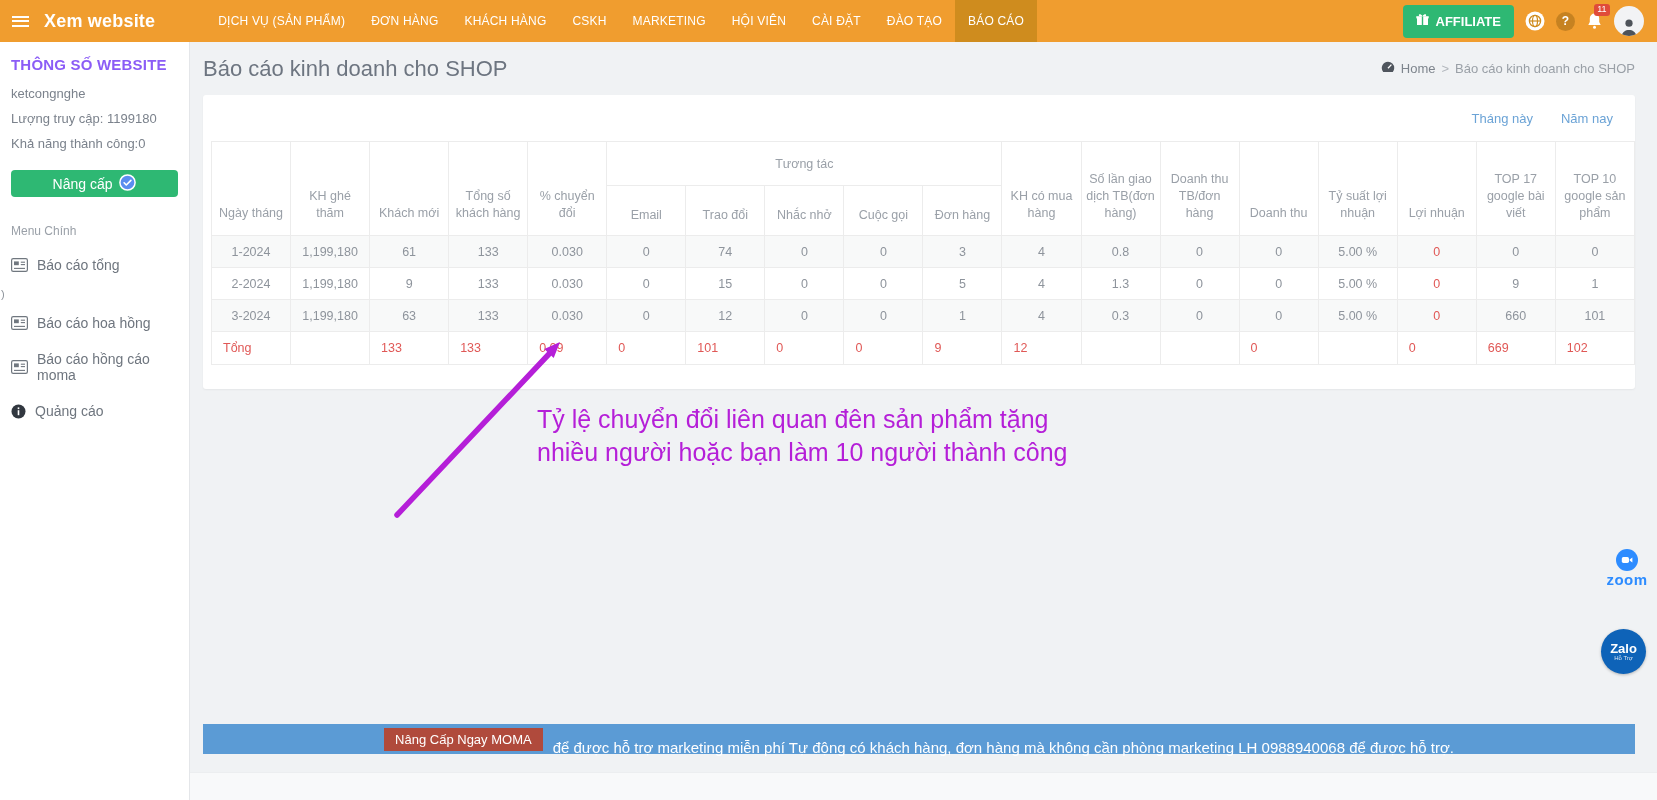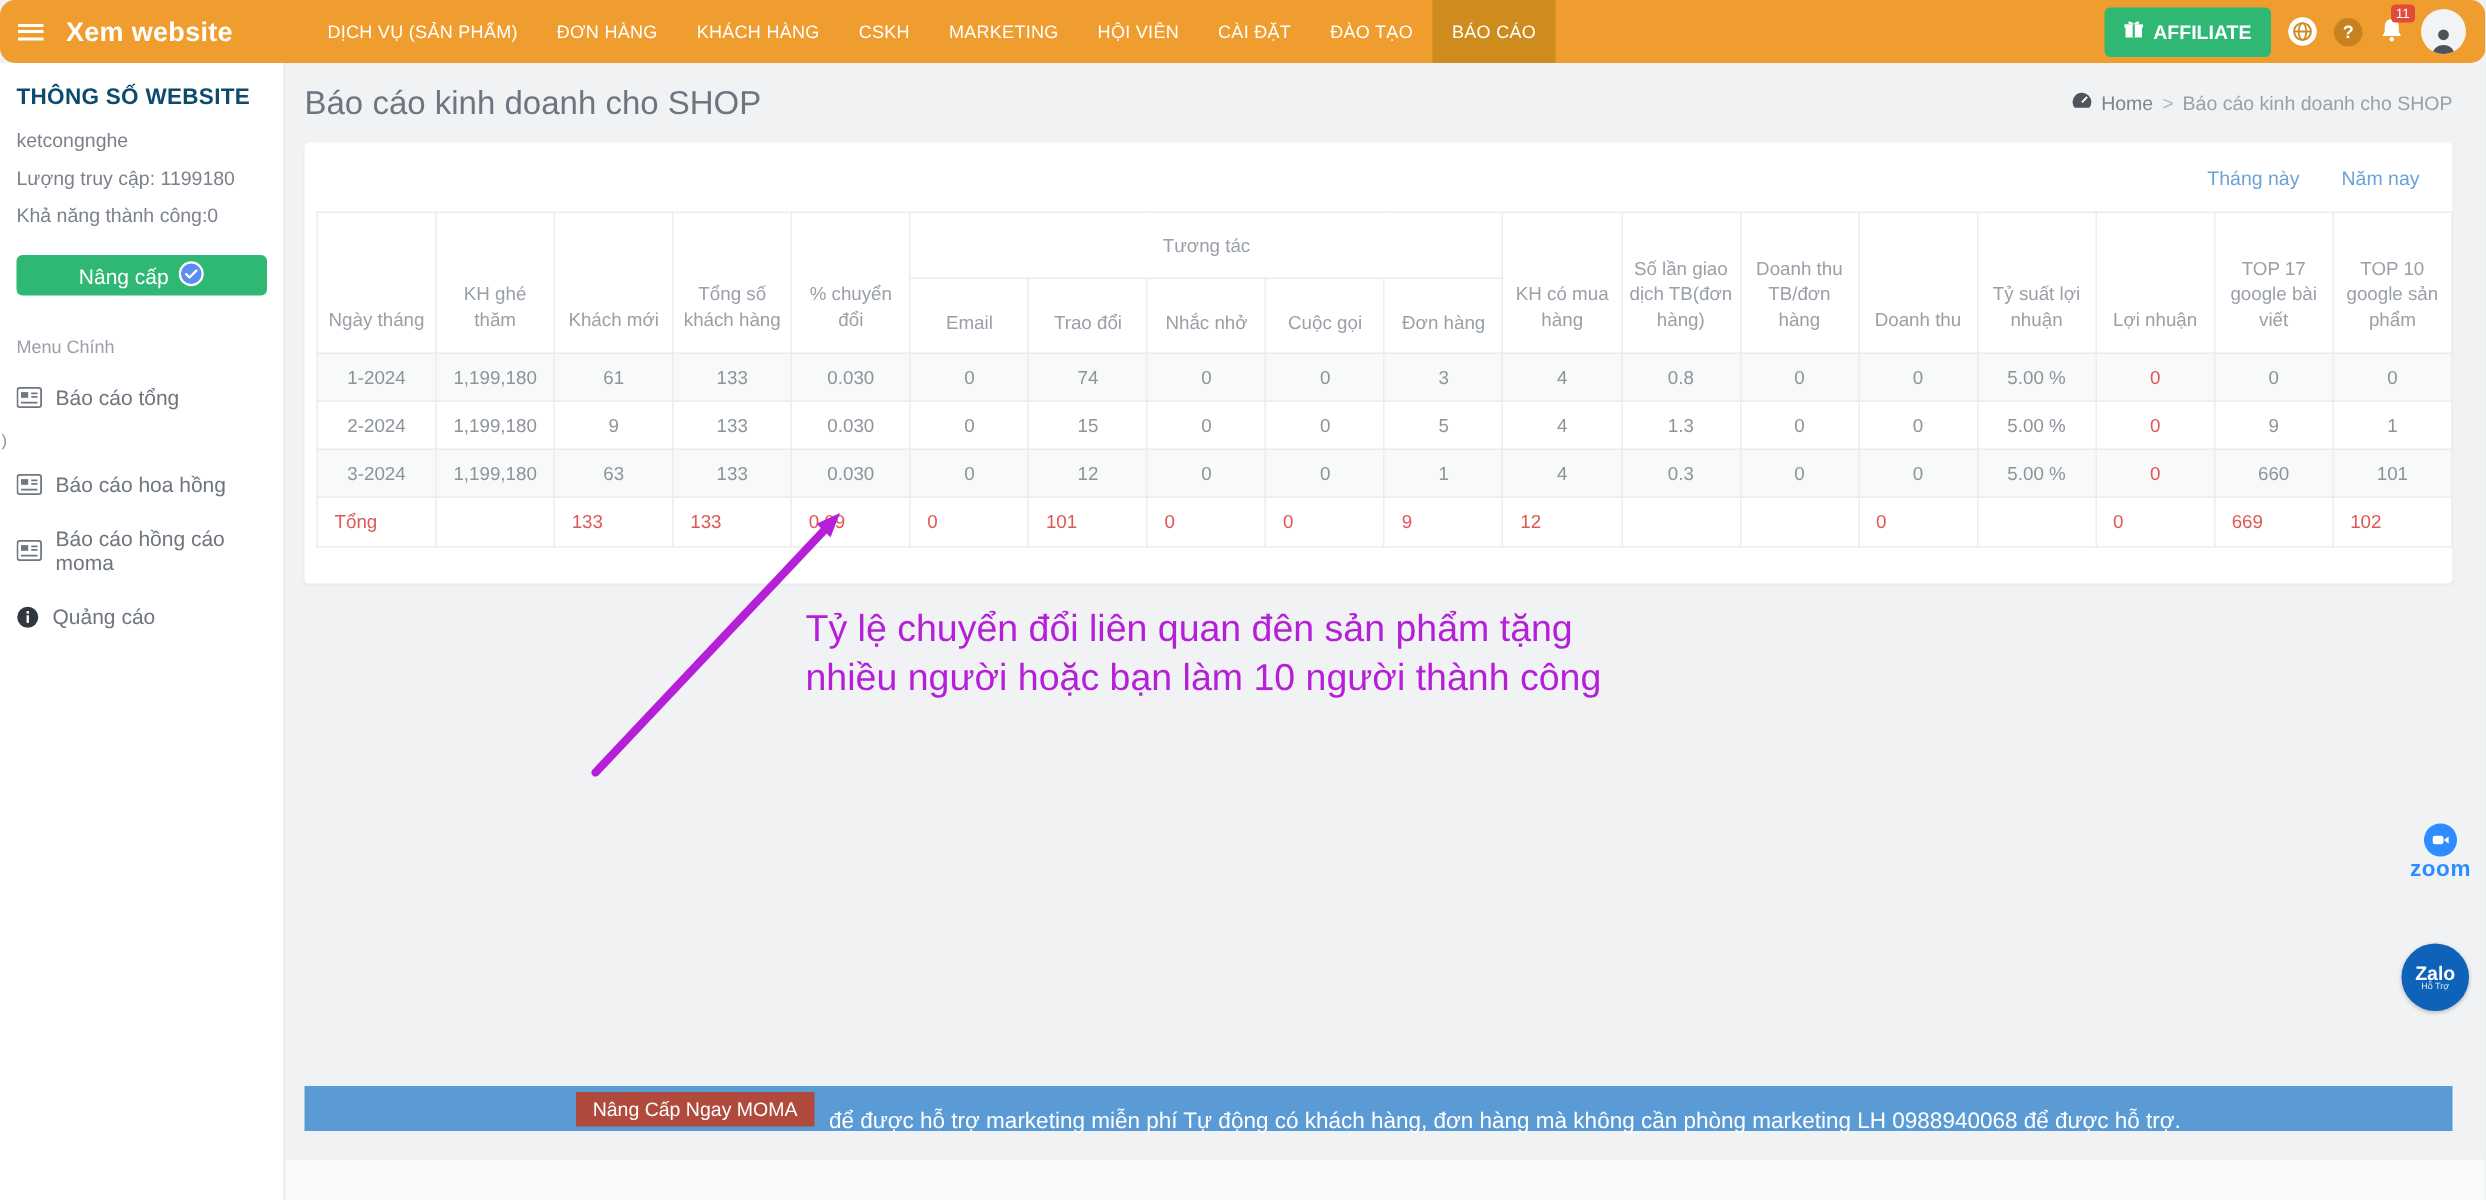--- a/index.html
+++ b/index.html
@@ -1,39 +1,39 @@
 <!DOCTYPE html>
 <html lang="vi" style="--orange: #f09d2f; --orange-dark: #cf8c1e; --green: #2eb873; --banner-blue: #5b9bd5; --btn-red: #b04a3c; --purple: #b51fd8; --link-blue: #6ba3d6; --red-text: #e05856; --zalo-blue: #0e63b8; --zoom-blue: #2d8cff;"><head>
 <meta charset="utf-8">
 <style>
   *{margin:0;padding:0;box-sizing:border-box;font-family:"Liberation Sans",sans-serif;}
   html,body{width:1657px;height:800px;overflow:hidden;background:#e9ebee;}
   .page{position:relative;width:1657px;height:800px;background:#f0f2f4;overflow:hidden;}
 
   
-  .navbar{position:absolute;top:0;left:0;right:0;height:42px;background:var(--orange);display:flex;align-items:stretch;color:#fff;z-index:30;border-radius:10px;}
+  .navbar{position:absolute;top:0;left:0;right:0;height:42px;background:var(--orange);display:flex;align-items:stretch;color:#fff;z-index:30;}
   .burger{width:40px;display:flex;align-items:center;justify-content:center;cursor:pointer;}
   .burger span{display:block;width:17px;height:11px;border-top:2px solid #fff;border-bottom:2px solid #fff;position:relative;}
   .burger span::after{content:"";position:absolute;left:0;top:2.5px;width:17px;height:2px;background:#fff;}
   .brand{display:flex;align-items:center;font-size:18px;font-weight:700;letter-spacing:.2px;padding-left:4px;}
   .nav-items{display:flex;align-items:stretch;margin-left:50px;}
   .nav-item{display:flex;align-items:center;padding:0 13px;font-size:12px;letter-spacing:.2px;cursor:pointer;white-space:nowrap;}
   .nav-item.active{background:var(--orange-dark);}
   .nav-right{margin-left:auto;display:flex;align-items:center;gap:11px;padding-right:13px;}
   .affiliate{background:var(--green);height:33px;border:none;border-radius:4px;display:flex;align-items:center;gap:7px;padding:0 13px;font-weight:700;font-size:13px;color:#fff;cursor:pointer;}
   .round-ic{width:20px;height:20px;display:flex;align-items:center;justify-content:center;cursor:pointer;}
   .q-icon{width:19px;height:19px;border-radius:50%;background:rgba(90,60,0,.28);color:#fff;font-size:12px;font-weight:700;display:flex;align-items:center;justify-content:center;cursor:pointer;}
   .bell-wrap{position:relative;cursor:pointer;margin-top:3px;}
   .badge{position:absolute;top:-8px;right:-7px;background:#e04b3a;color:#fff;font-size:9px;font-weight:400;padding:1.5px 3.5px;border-radius:3px;line-height:1;}
   .avatar{width:30px;height:30px;border-radius:50%;background:#f2f3f5;display:flex;align-items:flex-end;justify-content:center;overflow:hidden;cursor:pointer;}
 
   
   .sidebar{position:absolute;top:42px;left:0;bottom:0;width:190px;background:#fff;border-right:1px solid #e4e6e9;z-index:20;}
   .side-stats{padding:14px 11px 0 11px;}
-  .side-title{font-size:15px;font-weight:700;color:#0c4a6e;margin-bottom:13px;letter-spacing:.2px;}
+  .side-title{font-size:15px;font-weight:700;color:#8b5cf6;margin-bottom:13px;letter-spacing:.2px;}
   .side-line{font-size:13px;color:#7b828c;margin-bottom:10px;}
   .upgrade-btn{width:100%;height:27px;background:var(--green);color:#fff;border:none;border-radius:4px;font-size:14px;display:flex;align-items:center;justify-content:center;gap:7px;cursor:pointer;margin-top:19px;}
   .menu-title{padding:27px 11px 9px;font-size:12px;color:#9aa0a8;}
   .menu-item{display:flex;align-items:center;gap:9px;padding:10px 11px;font-size:14px;color:#6e757e;cursor:pointer;}
   .menu-item.active{background:#f2f3f4;}
   .mi-icon{display:flex;align-items:center;}
   .stray{font-size:11px;color:#8d939b;padding:4px 0 4px 1px;line-height:14px;}
 
   
   .main{position:absolute;top:42px;left:190px;right:0;bottom:0;background:#f0f2f4;}

